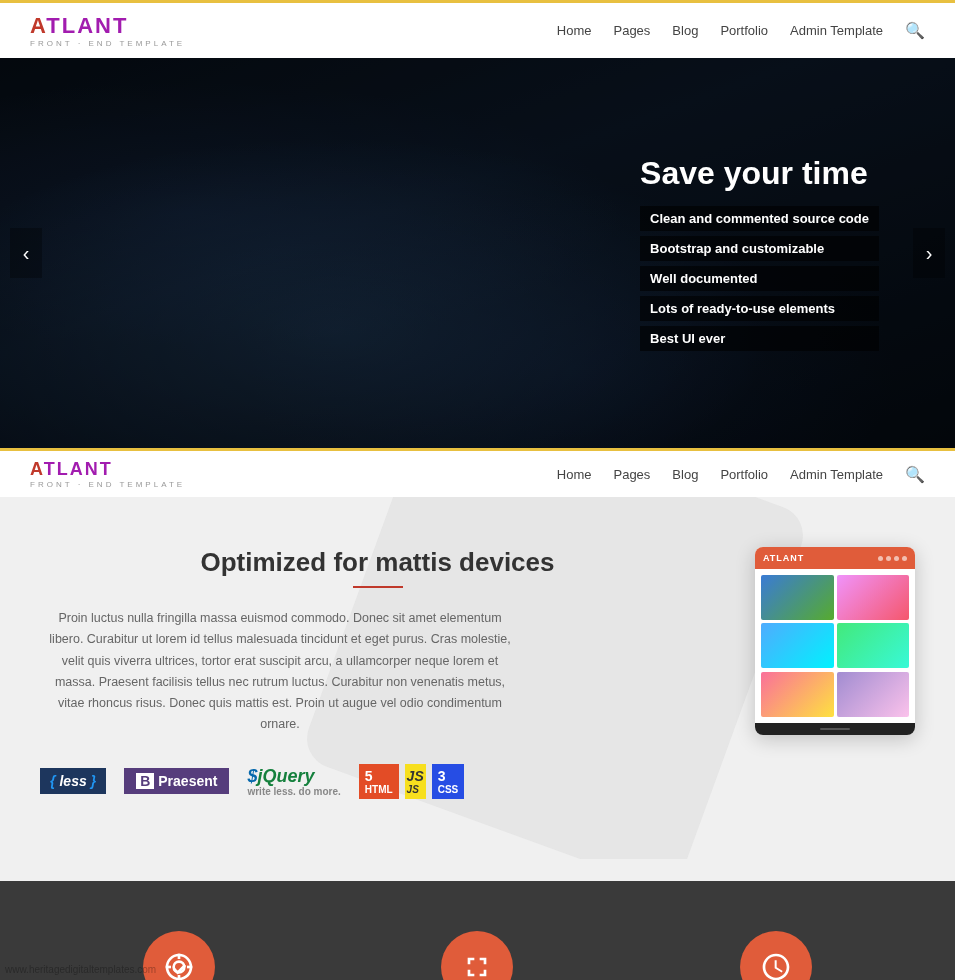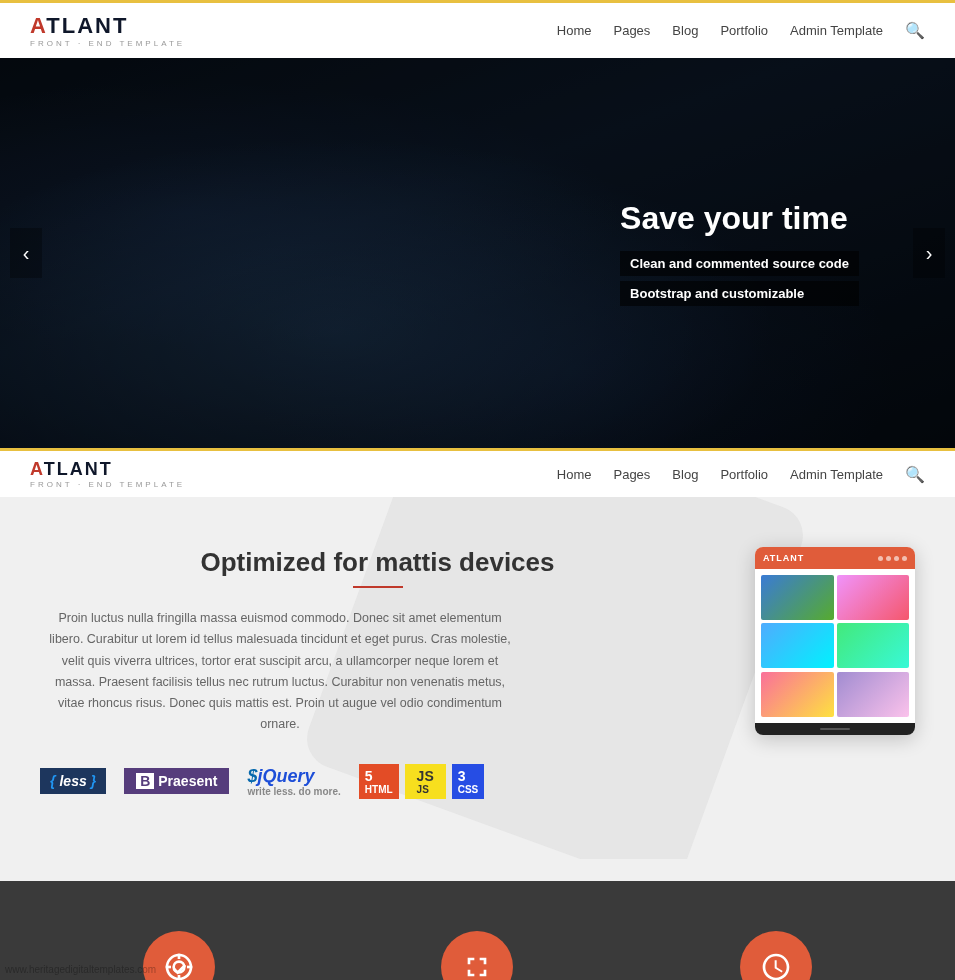--- a/index.html
+++ b/index.html
@@ -11,21 +11,21 @@
       border-top: 3px solid #e8c040;
       display: flex;
       align-items: center;
       justify-content: space-between;
       padding: 10px 30px;
       position: relative;
       z-index: 10;
     }
     .logo-wrap { display: flex; flex-direction: column; }
     .logo-title { font-size: 22px; font-weight: bold; color: #333; letter-spacing: 2px; }
-    .logo-title span { color: #0f172a; }
+    .logo-title span { color: #a21caf; }
     .logo-sub { font-size: 8px; color: #999; letter-spacing: 3px; }
     .nav { display: flex; align-items: center; gap: 22px; }
     .nav a { text-decoration: none; color: #444; font-size: 13px; }
     .search-icon-btn { background: none; border: none; cursor: pointer; font-size: 16px; color: #444; }
 
     
     .hero {
       position: relative;
       width: 100%;
       height: 390px;
@@ -47,21 +47,21 @@
         radial-gradient(ellipse at 60% 80%, rgba(30,60,120,0.2) 0%, transparent 40%),
         linear-gradient(160deg, #08101a 0%, #0e1c2e 40%, #060c14 100%);
     }
     .hero-overlay {
       position: absolute;
       inset: 0;
       background: rgba(0,0,0,0.45);
     }
     .hero-content {
       position: absolute;
-      right: 96px;
+      right: 76px;
       top: 50%;
       transform: translateY(-50%);
       text-align: left;
     }
     .hero-title {
       font-size: 32px;
       font-weight: bold;
       color: #fff;
       margin-bottom: 14px;
     }
@@ -188,27 +188,27 @@
       font-weight: 900;
       padding: 0 4px;
       font-size: 14px;
     }
     .tech-jquery {
       color: #0769ad;
       font-size: 18px;
       font-style: italic;
       font-weight: bold;
     }
-    .tech-jquery span { color: #1d4ed8; }
+    .tech-jquery span { color: #15803d; }
     .tech-html {
       display: flex;
       gap: 6px;
     }
     .badge-html { background: #e34c26; color: #fff; padding: 4px 6px; font-size: 10px; font-weight: bold; }
-    .badge-js { background: #f7df1e; color: #333; padding: 4px 12px; font-size: 10px; font-weight: bold; }
+    .badge-js { background: #f7df1e; color: #333; padding: 4px 2px; font-size: 10px; font-weight: bold; font-style: italic; }
     .badge-css { background: #264de4; color: #fff; padding: 4px 6px; font-size: 10px; font-weight: bold; }
 
     .features-right {
       flex-shrink: 0;
       width: 160px;
       position: relative;
       z-index: 1;
     }
     .phone-mockup {
       background: #fff;
@@ -316,20 +316,23 @@
 <section class="hero">
   <div class="hero-bg"></div>
   <div class="hero-keyboard"></div>
   <div class="hero-overlay"></div>
   <button class="hero-arrow hero-arrow-left">‹</button>
   <div class="hero-content">
     <div class="hero-title">Save your time</div>
     <div class="hero-bullets">
       <span class="hero-bullet">Clean and commented source code</span>
       <span class="hero-bullet">Bootstrap and customizable</span>
+      <span class="hero-bullet">Well documented</span>
+      <span class="hero-bullet">Lots of ready-to-use elements</span>
+      <span class="hero-bullet">Best UI ever</span>
     </div>
   </div>
   <button class="hero-arrow hero-arrow-right">›</button>
 </section>
 
 <header class="sticky-header">
   <div class="logo-wrap">
     <div class="logo-title" style="font-size:18px;">
       <span style="color:#c0392b;">A</span><span>TLANT</span>
     </div>

